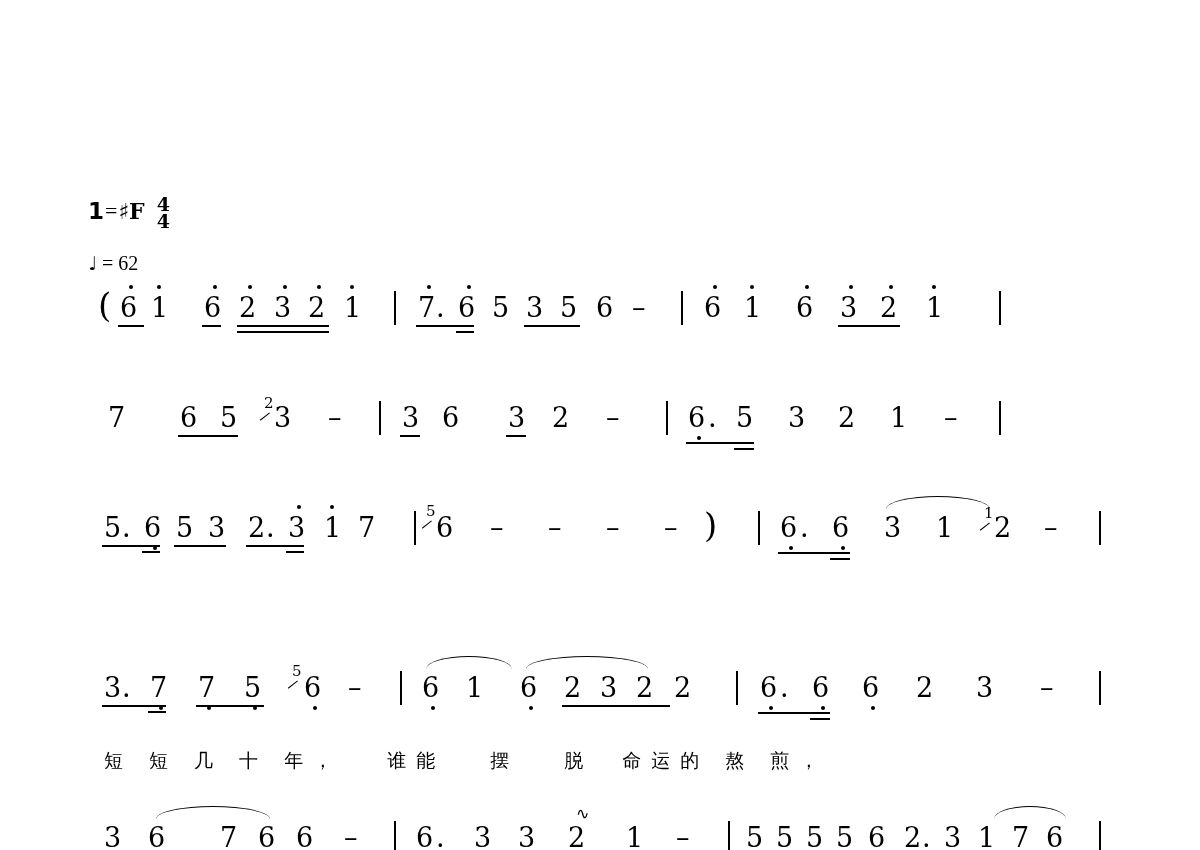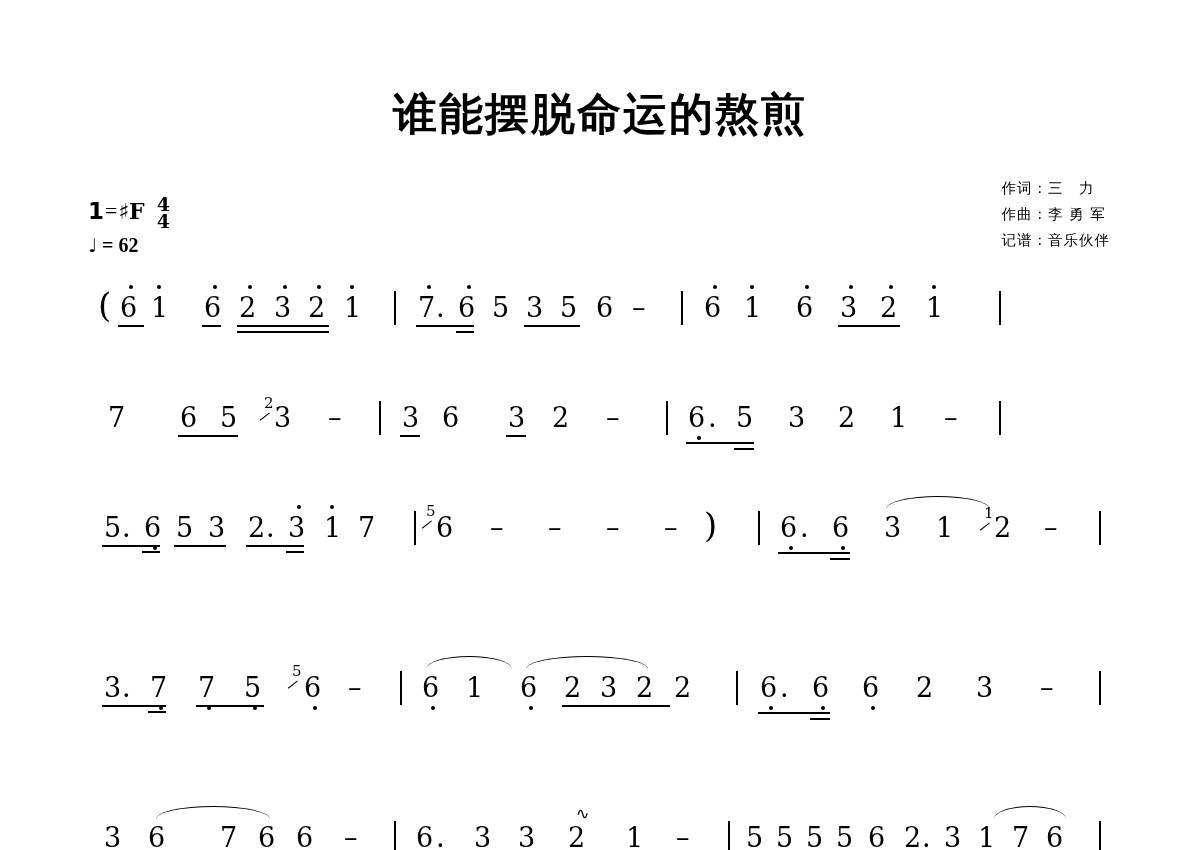--- a/index.html
+++ b/index.html
@@ -88,25 +88,24 @@
     text-align: center;
     font-family: "DejaVu Serif", serif;
     font-weight: bold;
     font-size: 19px;
     line-height: 17px;
     transform: translateY(-2px);
   }
   .meter .num { display: block; }
   .meter .den { display: block; }
   .tempo {
-    margin-top: 2px;
+    margin-top: 20px;
     font-family: "Liberation Serif", serif;
     font-size: 20px;
     white-space: nowrap;
-    font-weight: bold;
   }
   .tempo .qnote {
     font-family: "DejaVu Sans", sans-serif;
     font-size: 19px;
   }
 
   
   .staff {
     position: absolute;
     left: 96px;
@@ -192,28 +191,22 @@
     position: absolute;
     font-size: 16px;
     line-height: 16px;
   }
 </style>
 </head>
 <body>
 
 <div class="sheet">
 
-  <h1 class="title">谁能摆脱命运的熬煎</h1>
-
-
-  <div class="credits">
-    <div>作词：三　力</div>
-    <div>作曲：李 勇 军</div>
-    <div>记谱：音乐伙伴</div>
-  </div>
+
+
 
   <div class="keyblock">
     <div class="keyline">
       <span class="one">1</span>
       <span class="eq">=</span>
       <span class="sharpF">♯F</span>
       <span class="meter">
         <span class="num">4</span>
         <span class="den">4</span>
       </span>
@@ -443,20 +436,21 @@
       <span class="dotbl" style="left:775px; top:34px;"></span>
       <span class="n" style="left:820px; top:2px;">2</span>
 
       <span class="n" style="left:880px; top:2px;">3</span>
       <span class="dash" style="left:944px; top:2px;">–</span>
 
       <span class="bar" style="left:1003px; top:-1px;"></span>
     </div>
   </div>
 
+  <div class="lyrics" style="top:748px; left:104px; letter-spacing:10px;">短 短 几 十 年，　 谁能　 摆　 脱　命运的 熬 煎，</div>
 
   <div class="staff" style="top:822px;">
     <div class="row">
       <span class="n" style="left:8px; top:2px;">3</span>
       <span class="n" style="left:52px; top:2px;">6</span>
 
       <span class="n" style="left:124px; top:2px;">7</span>
       <span class="n" style="left:162px; top:2px;">6</span>
       <span class="slur" style="left:60px; top:-16px; width:114px;"></span>
       <span class="n" style="left:200px; top:2px;">6</span>

